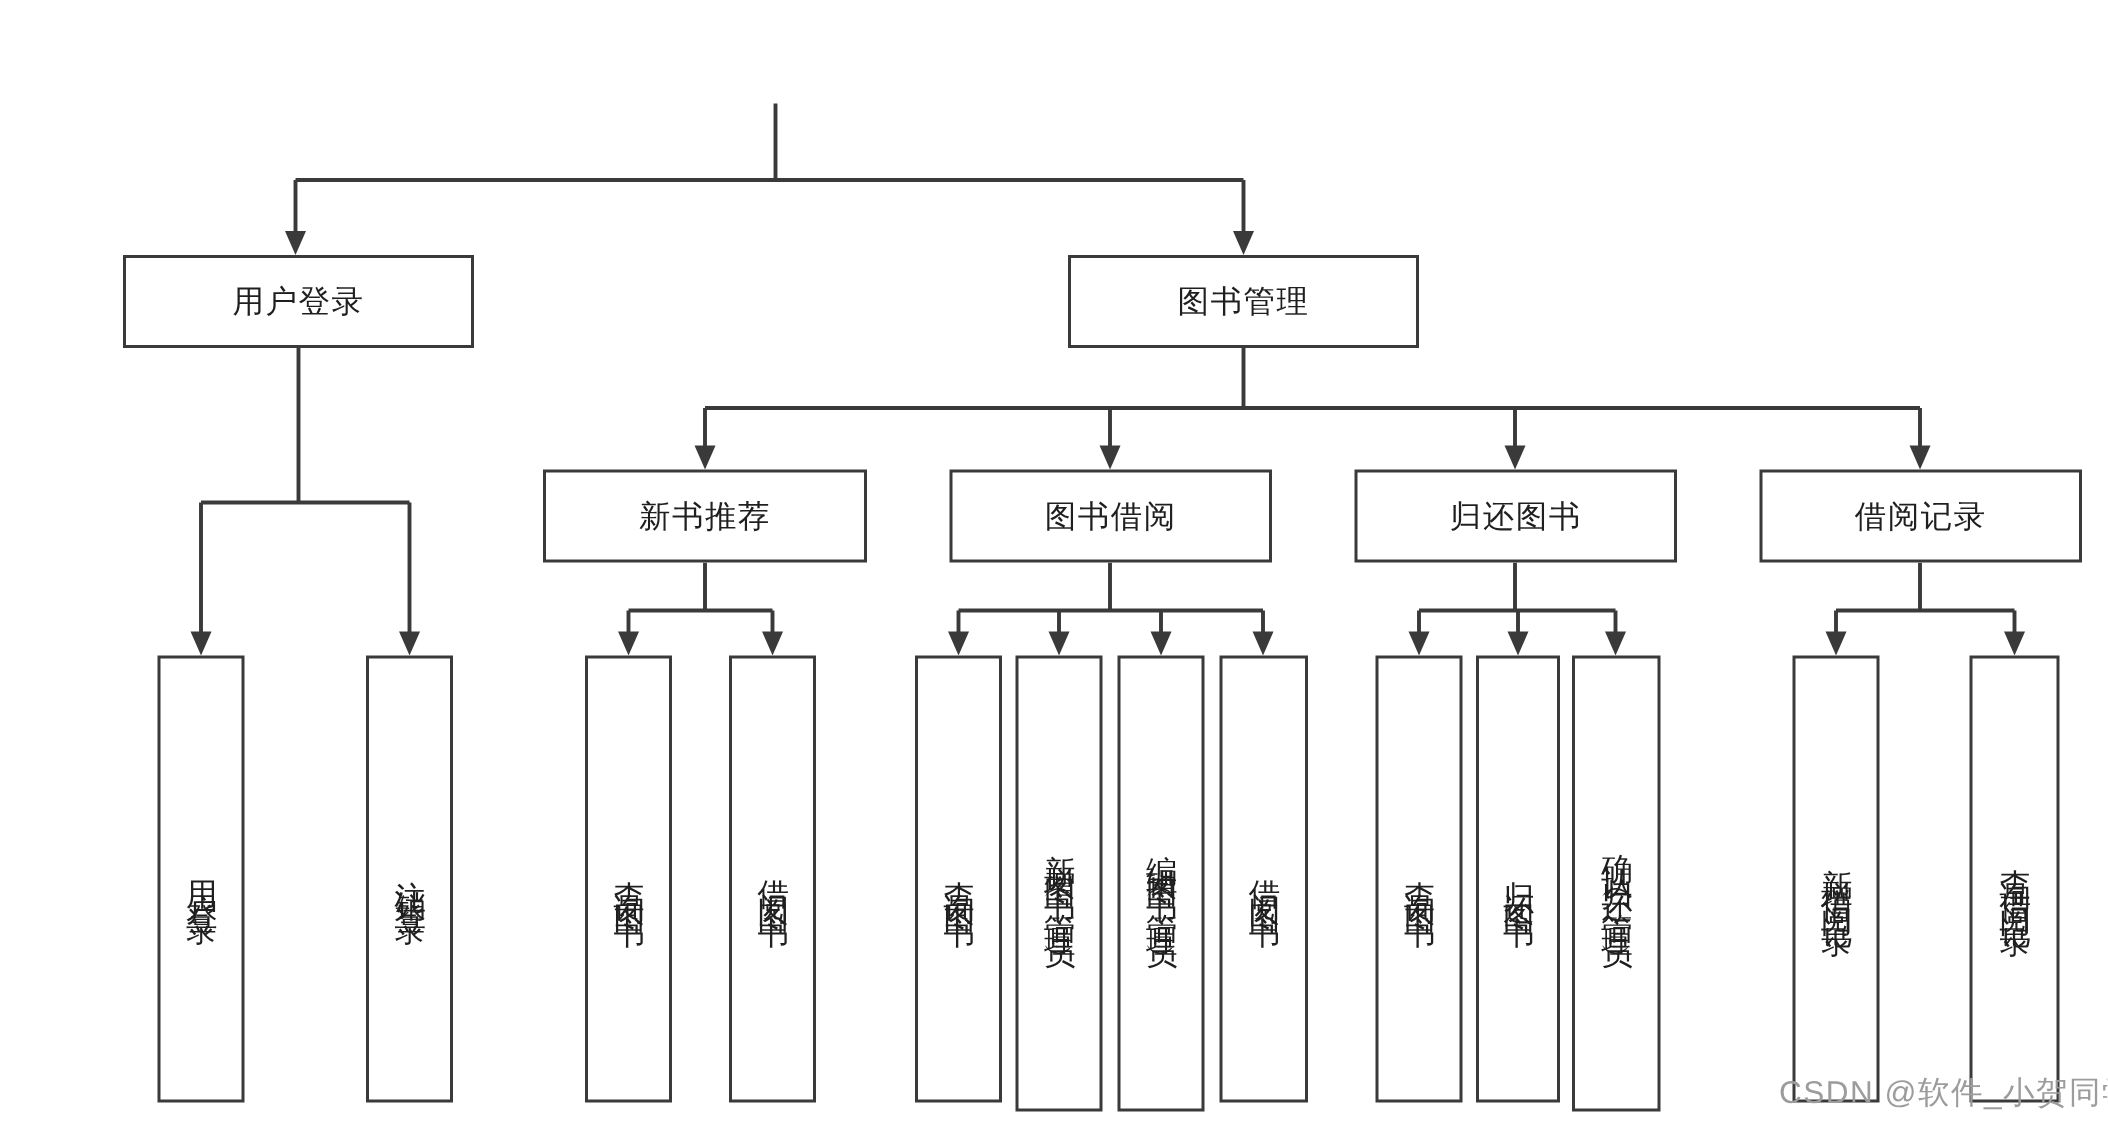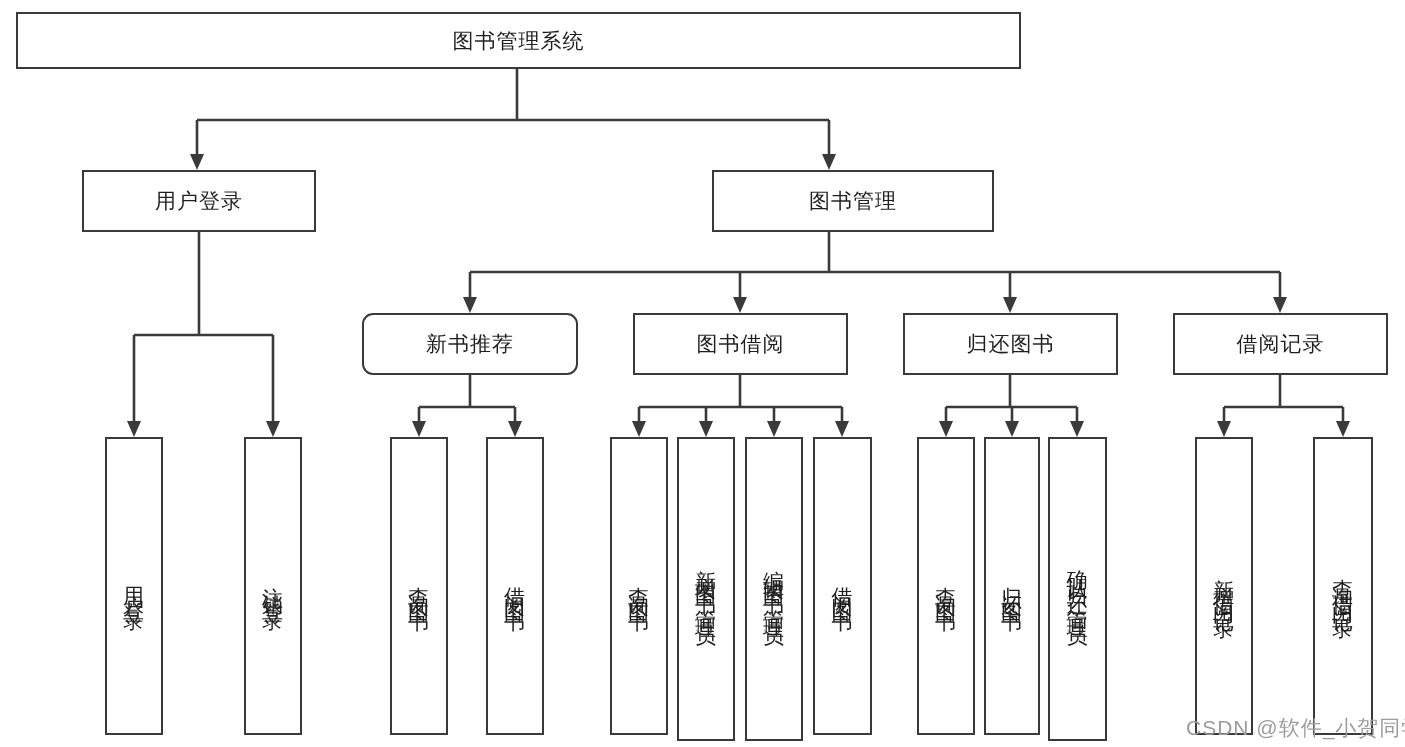--- a/index.html
+++ b/index.html
@@ -91,26 +91,25 @@
     <path class="ln" d="M1010 375 V407 M946 407 H1077 M946 407 V423 M1012 407 V423 M1077 407 V423"></path>
     <polygon class="ah" points="939,421 953,421 946,437"></polygon>
     <polygon class="ah" points="1005,421 1019,421 1012,437"></polygon>
     <polygon class="ah" points="1070,421 1084,421 1077,437"></polygon>
 
     <path class="ln" d="M1280 375 V407 M1224 407 H1343 M1224 407 V423 M1343 407 V423"></path>
     <polygon class="ah" points="1217,421 1231,421 1224,437"></polygon>
     <polygon class="ah" points="1336,421 1350,421 1343,437"></polygon>
   </svg>
 
-  <div class="node" style="left:16px;top:12px;width:1005px;height:57px;">图书管理系统</div>
 
   <div class="node" style="left:82px;top:170px;width:234px;height:62px;">用户登录</div>
-  <div class="node" style="left:712px;top:170px;width:282px;height:62px;">图书管理</div>
+  <div class="node" style="left:712px;top:170px;width:234px;height:62px;">图书管理</div>
 
-  <div class="node" style="left:362px;top:313px;width:216px;height:62px;border-radius:11px;">新书推荐</div>
+  <div class="node" style="left:362px;top:313px;width:216px;height:62px;">新书推荐</div>
   <div class="node" style="left:633px;top:313px;width:215px;height:62px;">图书借阅</div>
   <div class="node" style="left:903px;top:313px;width:215px;height:62px;">归还图书</div>
   <div class="node" style="left:1173px;top:313px;width:215px;height:62px;">借阅记录</div>
 
   <div class="leaf" style="left:105px;top:437px;width:58px;height:298px;">
     <span>用户登录</span>
   </div>
   <div class="leaf" style="left:244px;top:437px;width:58px;height:298px;">
     <span>注销登录</span>
   </div>

